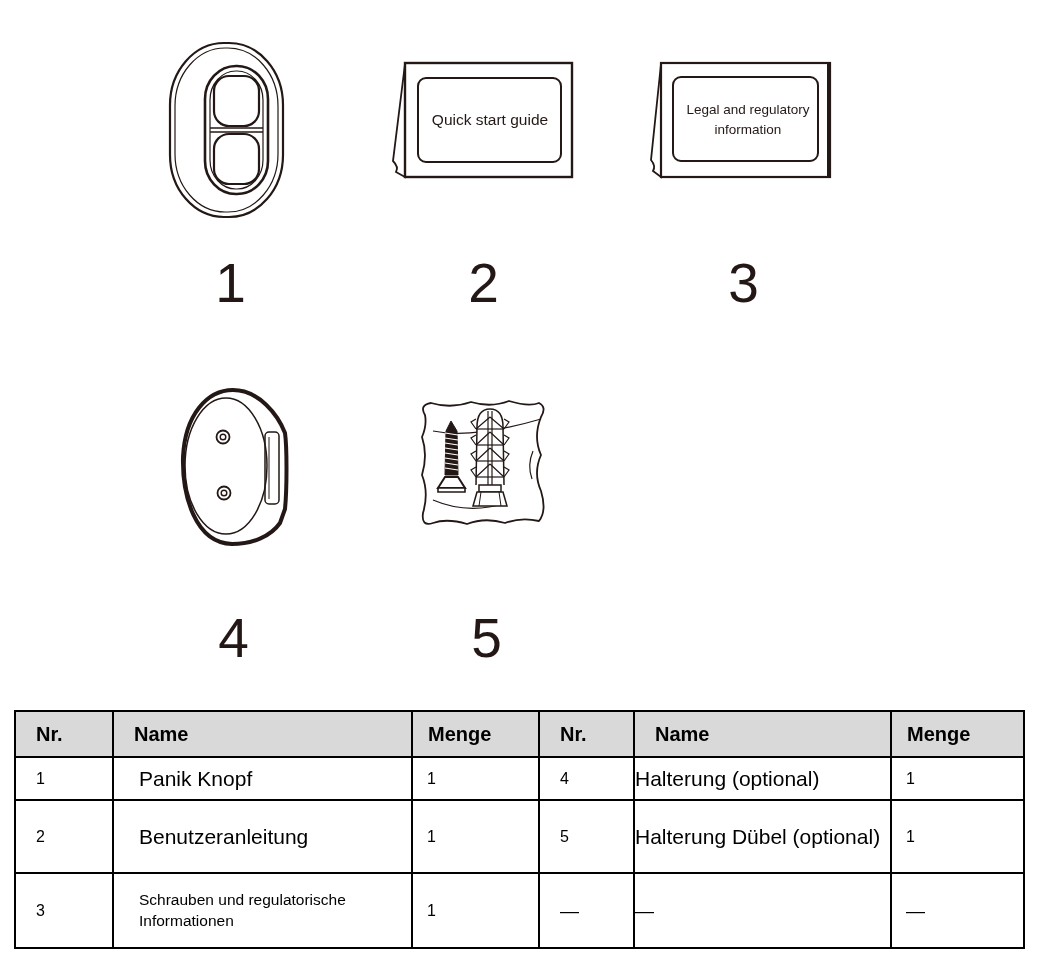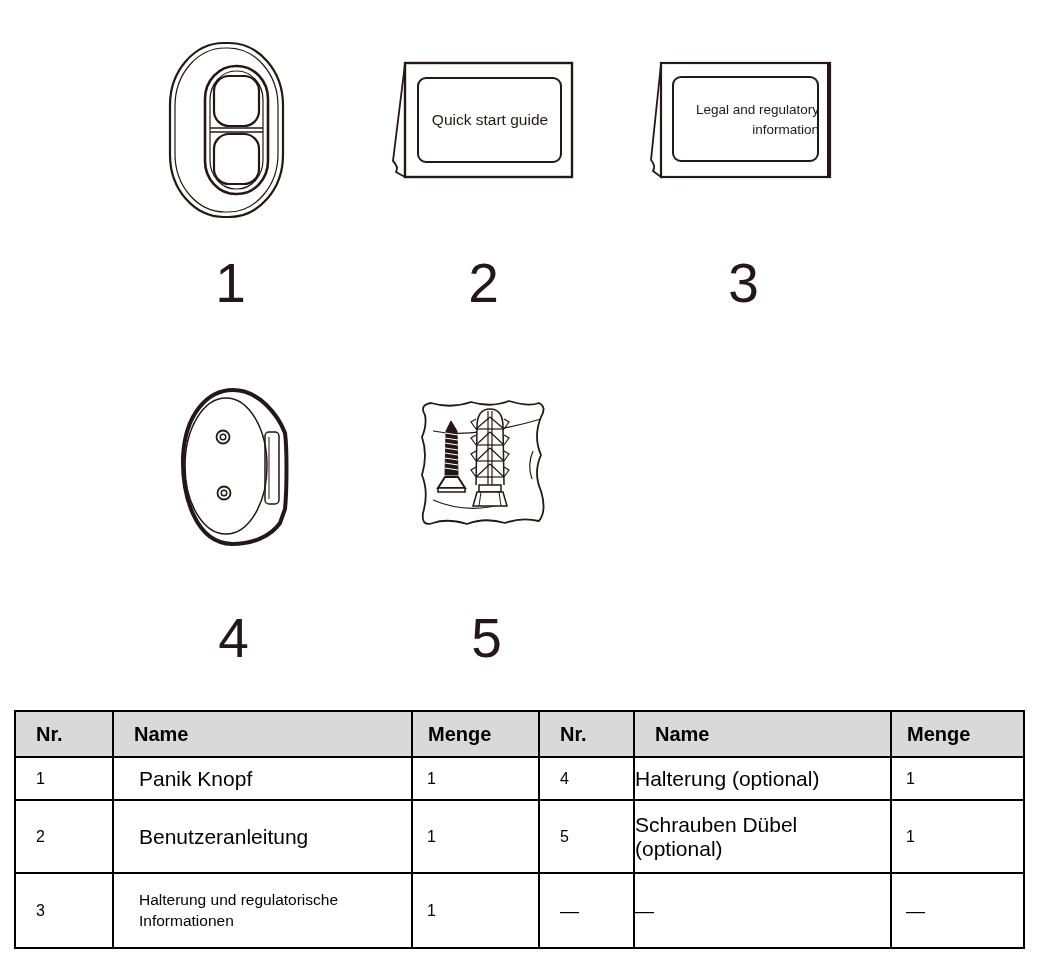--- a/index.html
+++ b/index.html
@@ -12,21 +12,21 @@
 
   .item-number {
     position:absolute; width:100px; text-align:center;
     font-size:55px; line-height:60px; font-weight:400; color:#231815;
     letter-spacing:-1px;
   }
   .card-text {
     position:absolute; color:#231815;
   }
   .card-text.center { text-align:center; font-size:15.5px; line-height:20px; }
-  .card-text.left   { text-align:right;   font-size:13.5px; line-height:20px; }
+  .card-text.left   { text-align:center;   font-size:13.5px; line-height:20px; }
 
   table.packing {
     position:absolute; left:14px; top:710px; width:1009px;
     border-collapse:collapse; table-layout:fixed;
     border:1px solid #a16207; color:#000;
   }
   table.packing th, table.packing td {
     border:2px solid #000; vertical-align:middle;
     overflow:hidden; padding-top:0; padding-bottom:0;
   }
@@ -199,26 +199,26 @@
         <td class="cell-menge">1</td>
         <td class="cell-nr">4</td>
         <td class="name-right lg">Halterung (optional)</td>
         <td class="cell-menge">1</td>
       </tr>
       <tr class="r2">
         <td class="cell-nr">2</td>
         <td class="name-left lg">Benutzeranleitung</td>
         <td class="cell-menge">1</td>
         <td class="cell-nr">5</td>
-        <td class="name-right lg">Schrauben Dübel (optional)</td>
+        <td class="name-right lg">Halterung Dübel (optional)</td>
         <td class="cell-menge">1</td>
       </tr>
       <tr class="r3">
         <td class="cell-nr">3</td>
-        <td class="name-left sm">Halterung und regulatorische Informationen</td>
+        <td class="name-left sm">Schrauben und regulatorische Informationen</td>
         <td class="cell-menge">1</td>
         <td class="cell-nr dash">—</td>
         <td class="name-right dash">—</td>
         <td class="cell-menge dash">—</td>
       </tr>
     </tbody>
   </table>
 
 </div>
 

